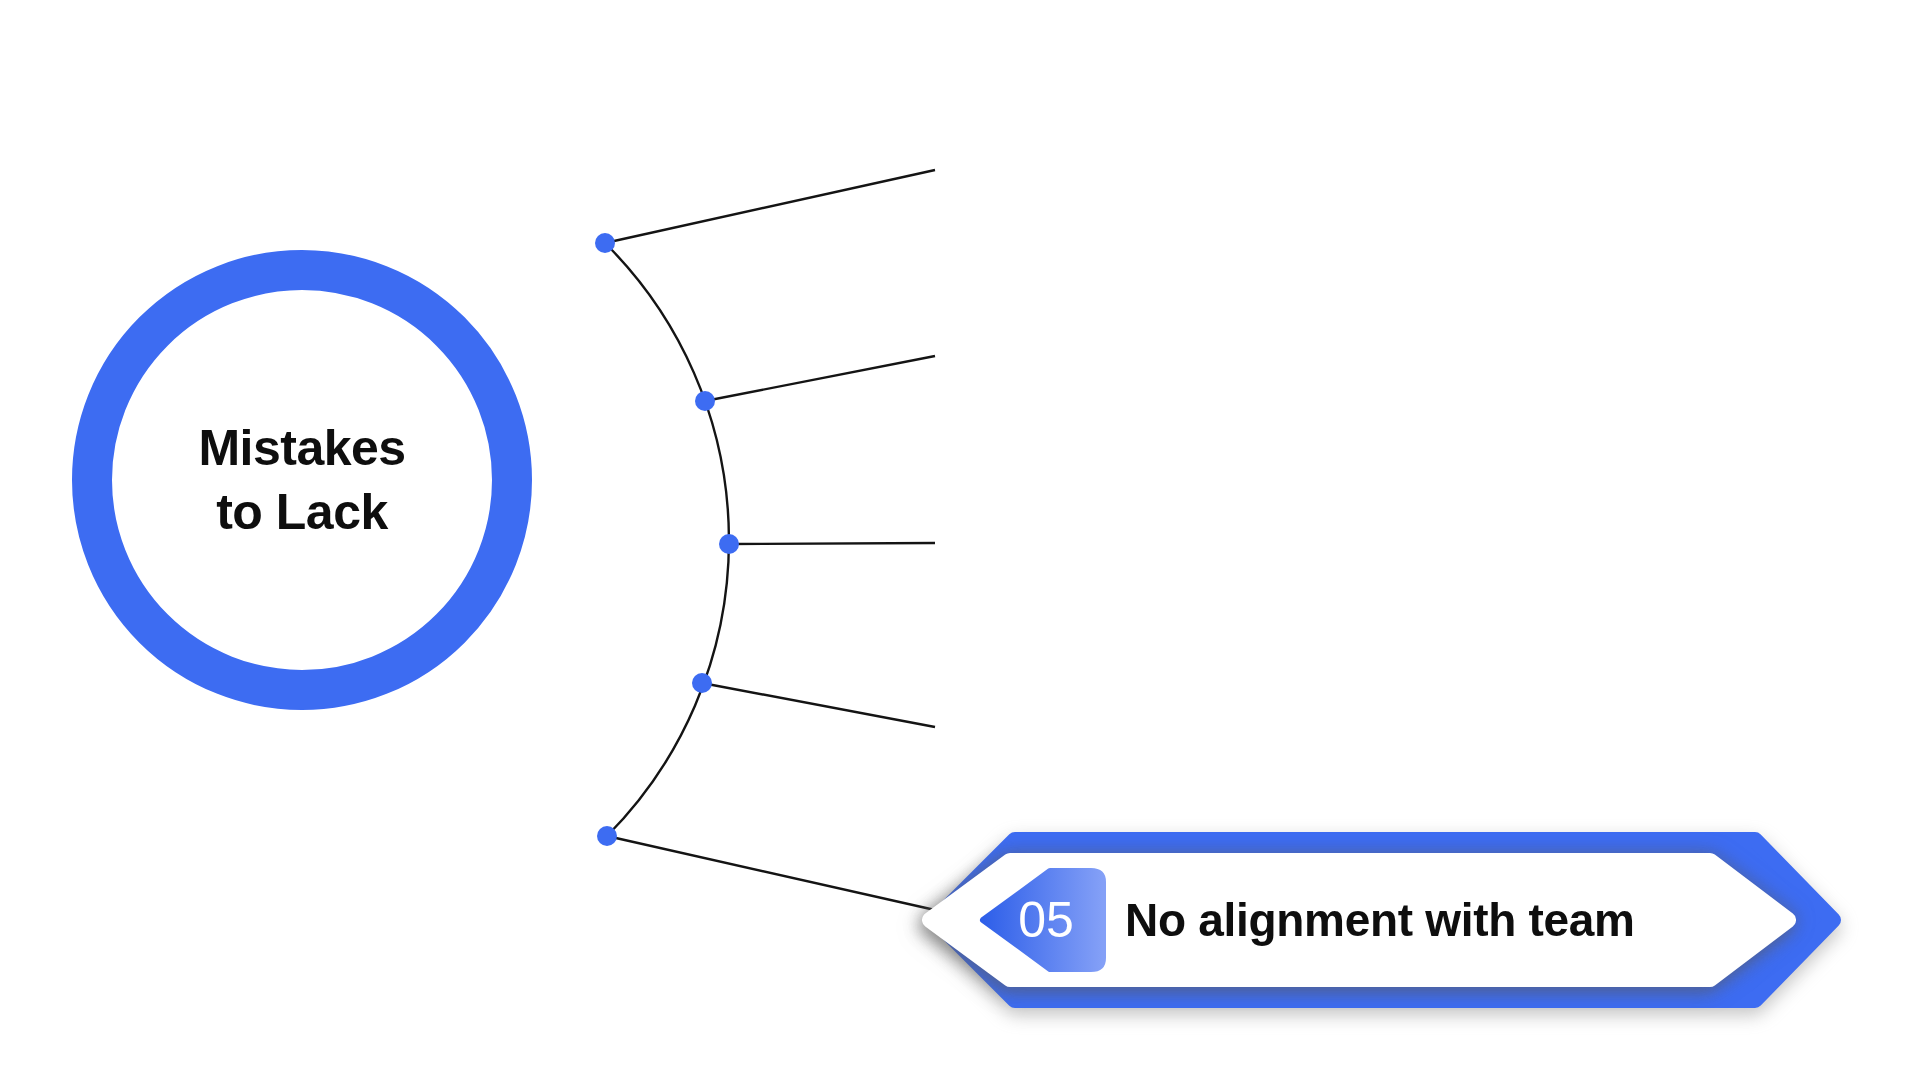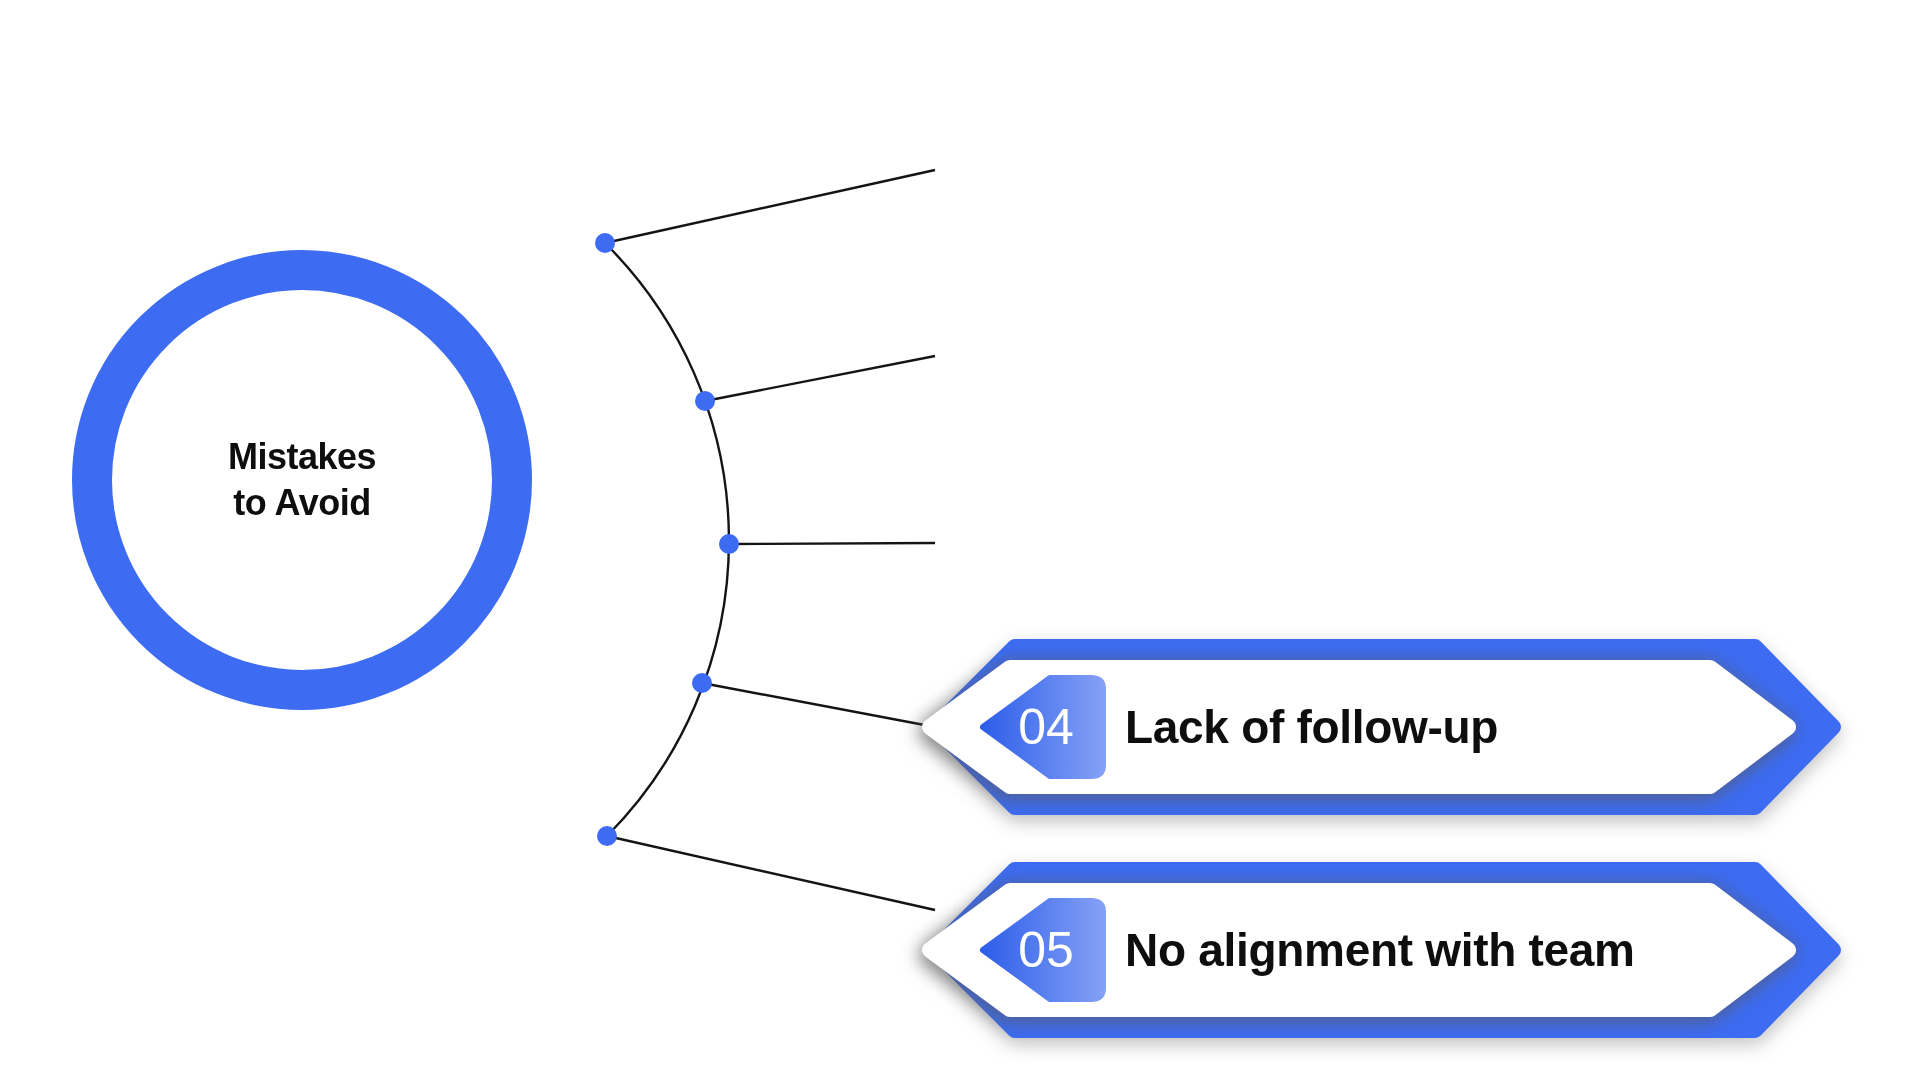--- a/index.html
+++ b/index.html
@@ -21,21 +21,21 @@
   .hub{
     position:absolute;left:72px;top:250px;z-index:2;
     width:460px;height:460px;box-sizing:border-box;
     border:40px solid var(--accent);
     border-radius:50%;
     background:#ffffff;
     display:flex;align-items:center;justify-content:center;
   }
   .hub-title{
     text-align:center;
-    font-size:36px;line-height:1.28;font-weight:700;color:var(--ink);
+    font-size:50px;line-height:1.28;font-weight:700;color:var(--ink);
     letter-spacing:-0.5px;
   }
   .hub-title span{display:block;}
   .banner{
     position:absolute;left:860px;z-index:3;
     width:1000px;height:184px;
   }
   .banner svg{display:block;width:1000px;height:184px;overflow:visible;}
   .shape-blue{
     fill:var(--accent);stroke:var(--accent);stroke-width:16;stroke-linejoin:round;
@@ -70,44 +70,29 @@
     <circle cx="605" cy="243" r="10" fill="var(--accent)"></circle>
     <circle cx="705" cy="401" r="10" fill="var(--accent)"></circle>
     <circle cx="729" cy="544" r="10" fill="var(--accent)"></circle>
     <circle cx="702" cy="683" r="10" fill="var(--accent)"></circle>
     <circle cx="607" cy="836" r="10" fill="var(--accent)"></circle>
   </svg>
 
   <div class="hub">
     <div class="hub-title">
       <span>Mistakes</span>
-      <span>to Avoid</span>
+      <span>to Lack</span>
     </div>
   </div>
 
 
 
 
-  <div class="banner" style="top:635px">
-    <svg viewBox="0 0 1000 184">
-      <defs>
-        <linearGradient id="bg4" x1="0" y1="0" x2="1" y2="0">
-          <stop offset="0" style="stop-color:var(--badge-a)"></stop>
-          <stop offset="1" style="stop-color:var(--badge-b)"></stop>
-        </linearGradient>
-      </defs>
-      <path class="shape-blue" d="M 75 92 L 155 12 H 895 L 973 92 L 895 172 H 155 Z"></path>
-      <path class="shape-white" d="M 70 92 L 150 33 H 850 L 928 92 L 850 151 H 150 Z"></path>
-      <path class="shape-badge" fill="url(#bg4)" stroke="url(#bg4)" d="M 123 92 L 190 43 H 231 Q 243 43 243 54 V 130 Q 243 141 231 141 H 190 Z"></path>
-      <text class="num-text" x="186" y="92" text-anchor="middle" dominant-baseline="central">04</text>
-      <text class="label-text" x="265" y="92" dominant-baseline="central">Lack of follow-up</text>
-    </svg>
-  </div>
 
-  <div class="banner" style="top:858px">
+  <div class="banner" style="top:828px">
     <svg viewBox="0 0 1000 184">
       <defs>
         <linearGradient id="bg5" x1="0" y1="0" x2="1" y2="0">
           <stop offset="0" style="stop-color:var(--badge-a)"></stop>
           <stop offset="1" style="stop-color:var(--badge-b)"></stop>
         </linearGradient>
       </defs>
       <path class="shape-blue" d="M 75 92 L 155 12 H 895 L 973 92 L 895 172 H 155 Z"></path>
       <path class="shape-white" d="M 70 92 L 150 33 H 850 L 928 92 L 850 151 H 150 Z"></path>
       <path class="shape-badge" fill="url(#bg5)" stroke="url(#bg5)" d="M 123 92 L 190 43 H 231 Q 243 43 243 54 V 130 Q 243 141 231 141 H 190 Z"></path>

